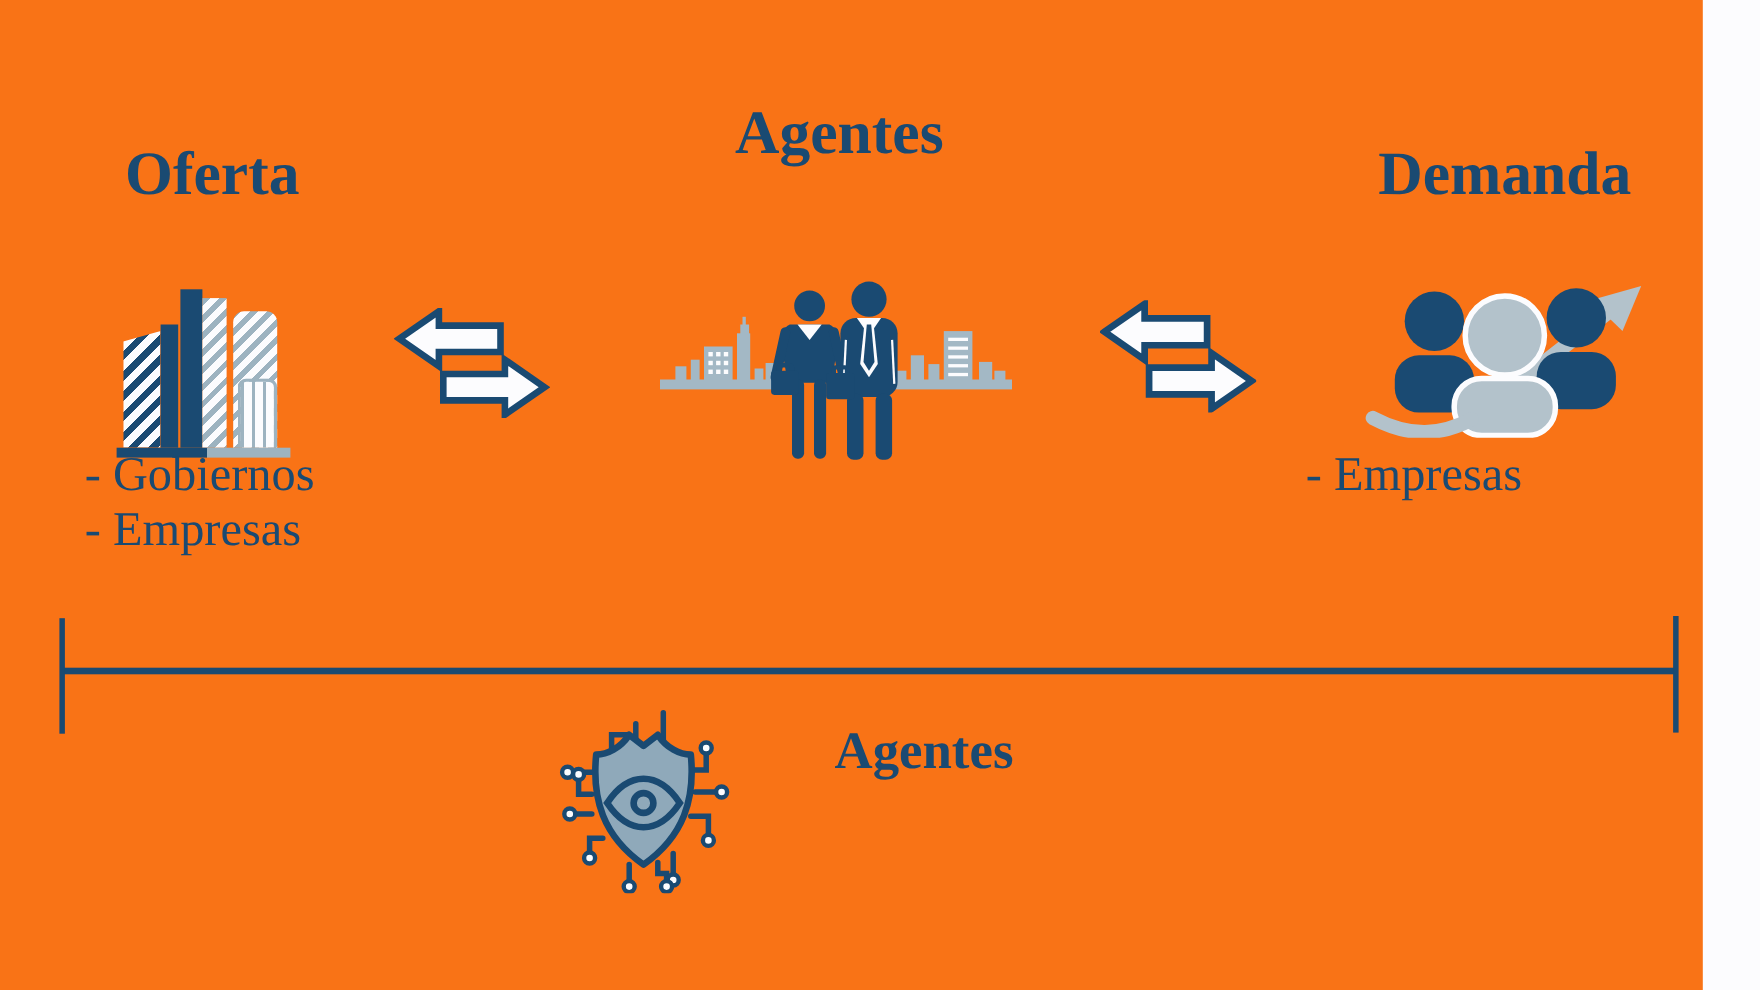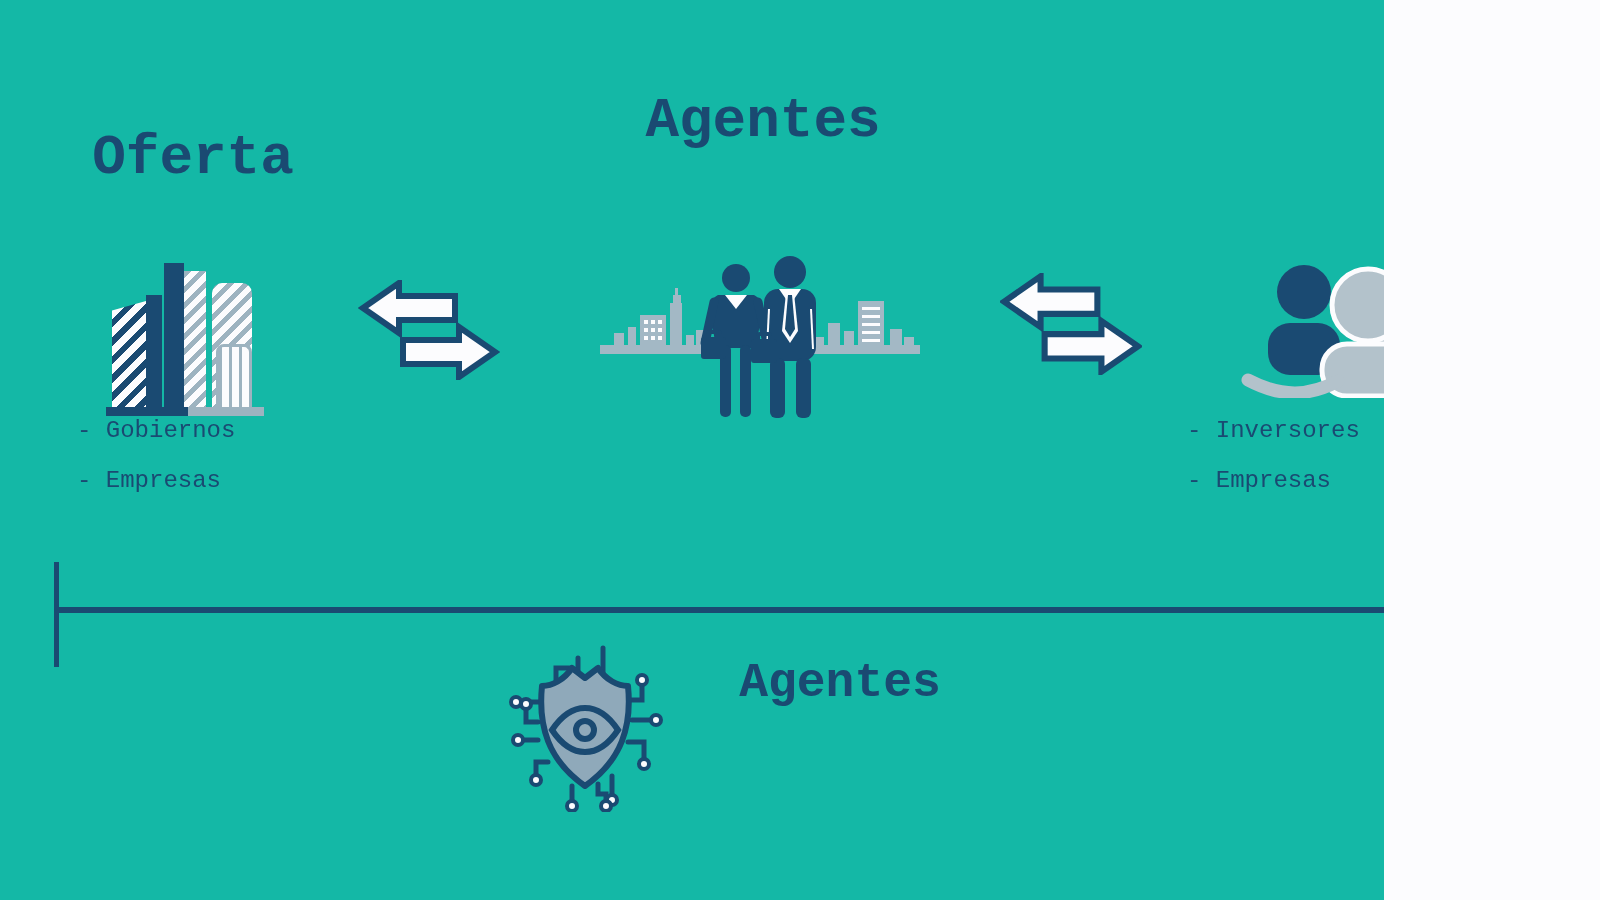--- a/index.html
+++ b/index.html
@@ -1,20 +1,20 @@
 <!DOCTYPE html>
 <html><head>
 <meta charset="utf-8">
 <style>
   html,body{margin:0;padding:0;background:#fcfcfe;}
-  #stage{position:relative;width:1384px;height:900px;background:#14b8a6;overflow:hidden;
-         font-family:Liberation Mono, monospace;color:#1a4a72;}
+  #stage{position:relative;width:1548px;height:900px;background:#f97316;overflow:hidden;
+         font-family:Liberation Serif, serif;color:#1a4a72;}
   .abs{position:absolute;}
   .heading{font-weight:bold;font-size:56px;text-align:center;color:#1a4a72;line-height:74px;}
-  .list{font-size:24px;line-height:50px;color:#1a4a72;font-weight:normal;}
+  .list{font-size:44px;line-height:50px;color:#1a4a72;font-weight:normal;}
   .reg-heading{font-weight:bold;font-size:48px;text-align:center;line-height:66px;color:#1a4a72;}
 
   
   .hline{left:56px;top:607px;width:1468px;height:6px;background:#1a4a72;}
   .vcap-l{left:54px;top:562px;width:5px;height:105px;background:#1a4a72;}
   .vcap-r{left:1521px;top:560px;width:5px;height:106px;background:#1a4a72;}
 
   
   .bld{left:100px;top:252px;width:170px;height:168px;}
   .bld>div{position:absolute;}
@@ -37,20 +37,21 @@
 <body>
 
 <div id="stage">
 
   <div class="abs heading" style="left:43px;top:121px;width:300px;">Oferta</div>
 
   <div class="abs heading" style="left:533px;top:84px;width:460px;">
     <div>Agentes</div>
   </div>
 
+  <div class="abs heading" style="left:1218px;top:121px;width:300px;">Demanda</div>
 
   <div class="abs bld">
     <div class="b1s"></div>
     <div class="b1d"></div>
     <div class="b2d"></div>
     <div class="b2s"></div>
     <div class="b3s"></div>
     <div class="b3f"></div>
     <div class="bbase"></div>
   </div>
@@ -144,21 +145,20 @@
       <rect x="82" y="96" width="92" height="52" rx="25"></rect>
     </g>
     <path d="M8,132 C42,150 70,148 98,133" fill="none" stroke="#b3c2cb" stroke-width="13" stroke-linecap="round"></path>
   </svg>
 
   <div class="abs list" style="left:77px;top:406px;">
     <div>- Gobiernos</div>
     <div>- Empresas</div>
   </div>
   <div class="abs list" style="left:1187px;top:406px;">
-    <div>- Inversores</div>
     <div>- Empresas</div>
   </div>
 
   <div class="abs hline"></div>
   <div class="abs vcap-l"></div>
   <div class="abs vcap-r"></div>
 
   <svg class="abs" style="left:500px;top:642px;" width="170" height="170" viewBox="0 0 170 170">
     <g stroke="#1a4a72" stroke-width="5" fill="none" stroke-linecap="round">
       <path d="M103,36 V6"></path>

